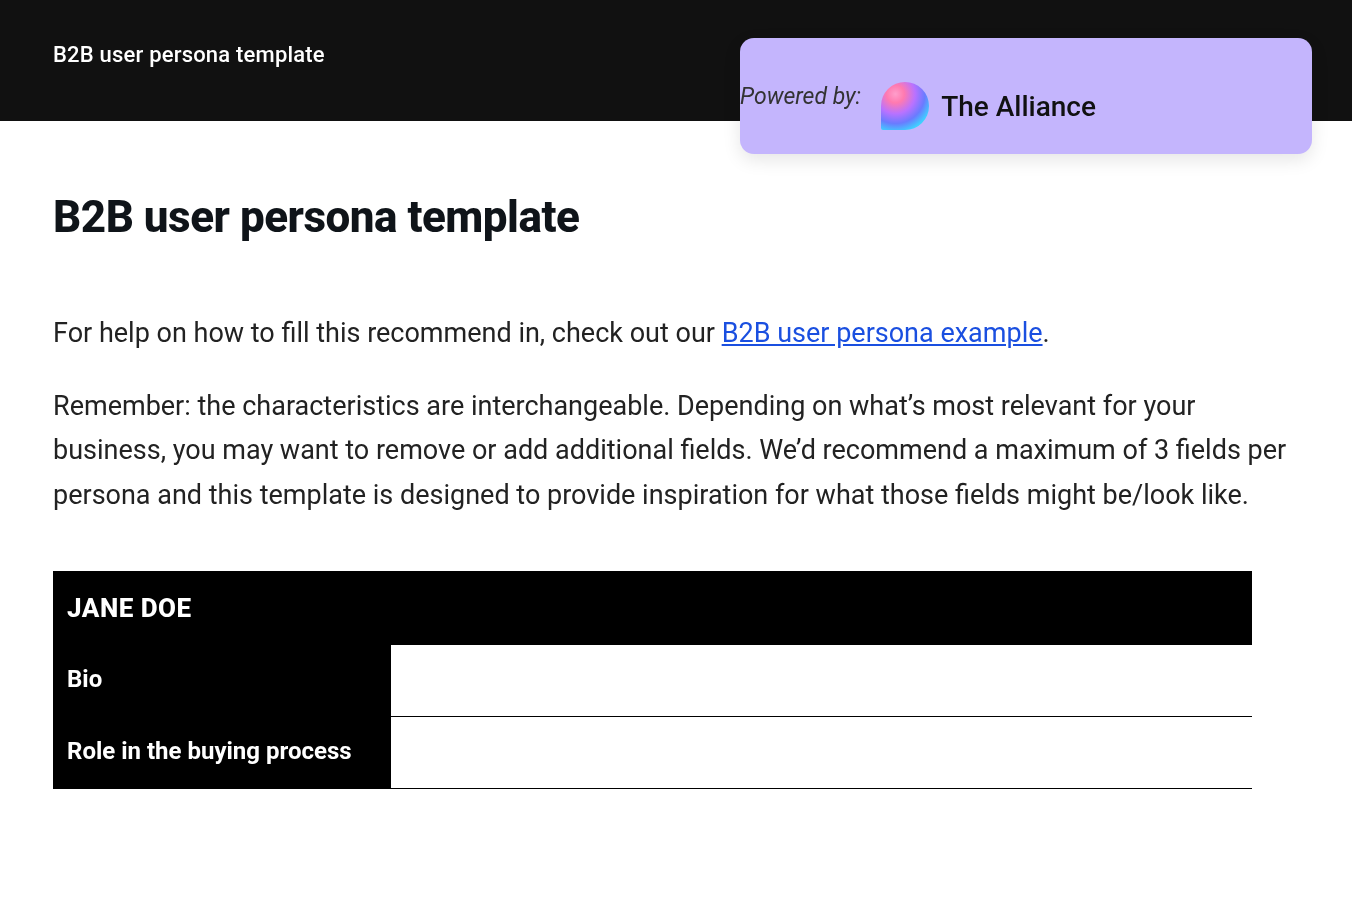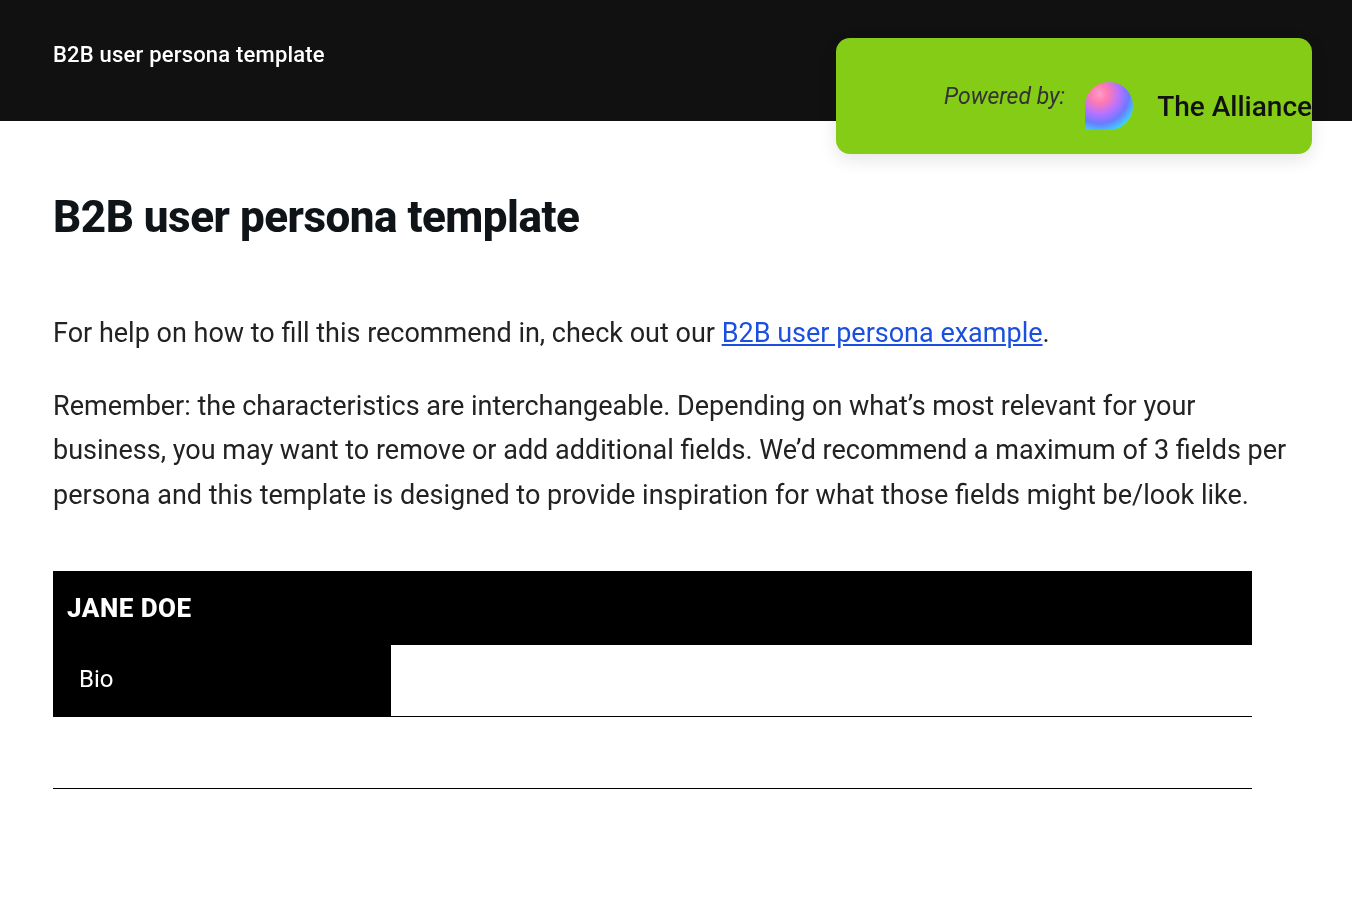--- a/index.html
+++ b/index.html
@@ -17,39 +17,39 @@
     font-weight:500;
     position:absolute;
     left:53px;
     top:42px;
     letter-spacing:0.2px;
   }
   .powered-card {
     position:absolute;
     right:40px;
     top:38px;
-    width:476px;
+    width:572px;
     height:116px;
-    background:#84cc16;
+    background:#c4b5fd;
     border-radius:14px;
     box-shadow:0 6px 18px rgba(0,0,0,0.10);
     display:flex;
     align-items:center;
-    justify-content:flex-end;
+    justify-content:flex-start;
     gap:20px;
   }
   .powered-text {
     font-style:italic;
     color:#333;
     font-size:23px;
   }
   .alliance {
     display:flex;
     align-items:center;
-    gap:24px;
+    gap:12px;
     margin-top:20px;
   }
   .alliance-logo {
     width:48px;
     height:48px;
     border-radius:50% 50% 50% 2px;
     background: radial-gradient(circle at 30% 25%, #ff9ecb 0%, #ff7ab0 18%, #b972ff 40%, #6a7bff 60%, #3ed0ff 78%, #2ee7c6 100%);
   }
   .alliance-text {
     font-size:28px;
@@ -91,22 +91,22 @@
     letter-spacing:0.5px;
   }
   .persona-row {
     display:flex;
   }
   .persona-row .label-cell {
     width:338px;
     background:#000;
     color:#fff;
     font-size:24px;
-    font-weight:400;
-    padding:18px 26px;
+    font-weight:700;
+    padding:18px 14px;
     line-height:1.4;
   }
   .persona-row .value-cell {
     flex:1;
     background:#fff;
     border-bottom:1px solid #000;
     min-height:72px;
   }
   .persona-row:last-child .value-cell {
     border-bottom:1px solid #000;
@@ -139,17 +139,18 @@
 
   <div class="persona-table">
     <div class="persona-header">JANE DOE</div>
 
     <div class="persona-row">
       <div class="label-cell">Bio</div>
       <div class="value-cell"></div>
     </div>
 
     <div class="persona-row">
+      <div class="label-cell">Role in the buying process</div>
       <div class="value-cell"></div>
     </div>
   </div>
 
 </div>
 
 </body></html>

